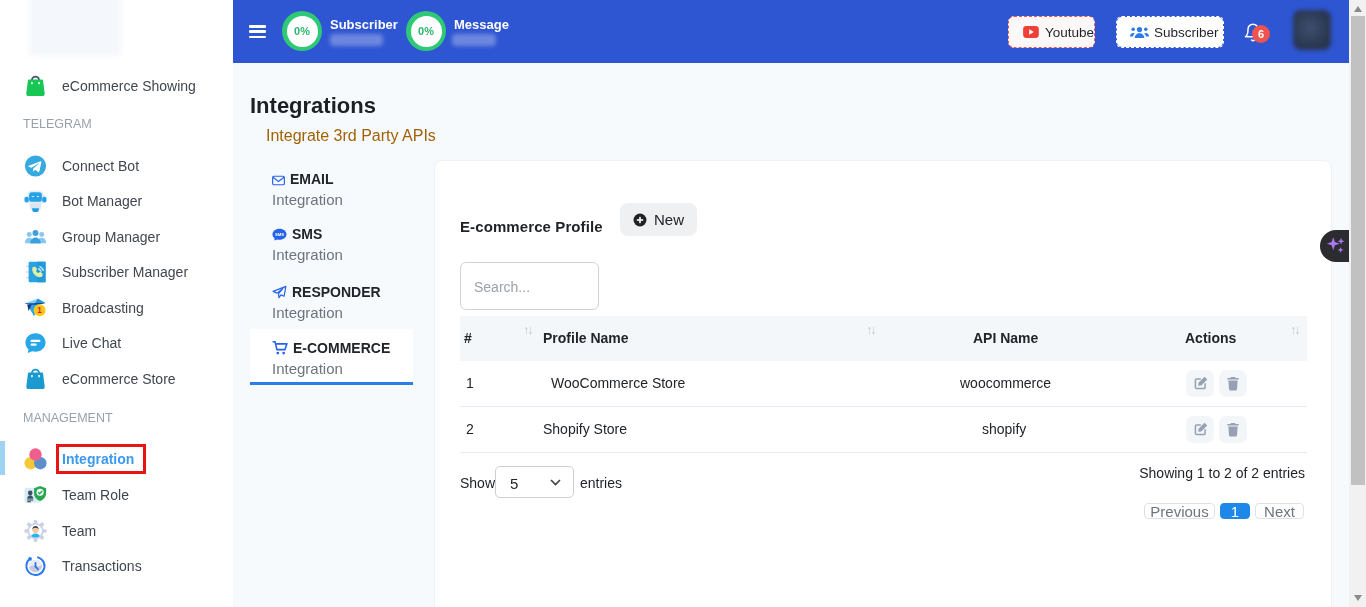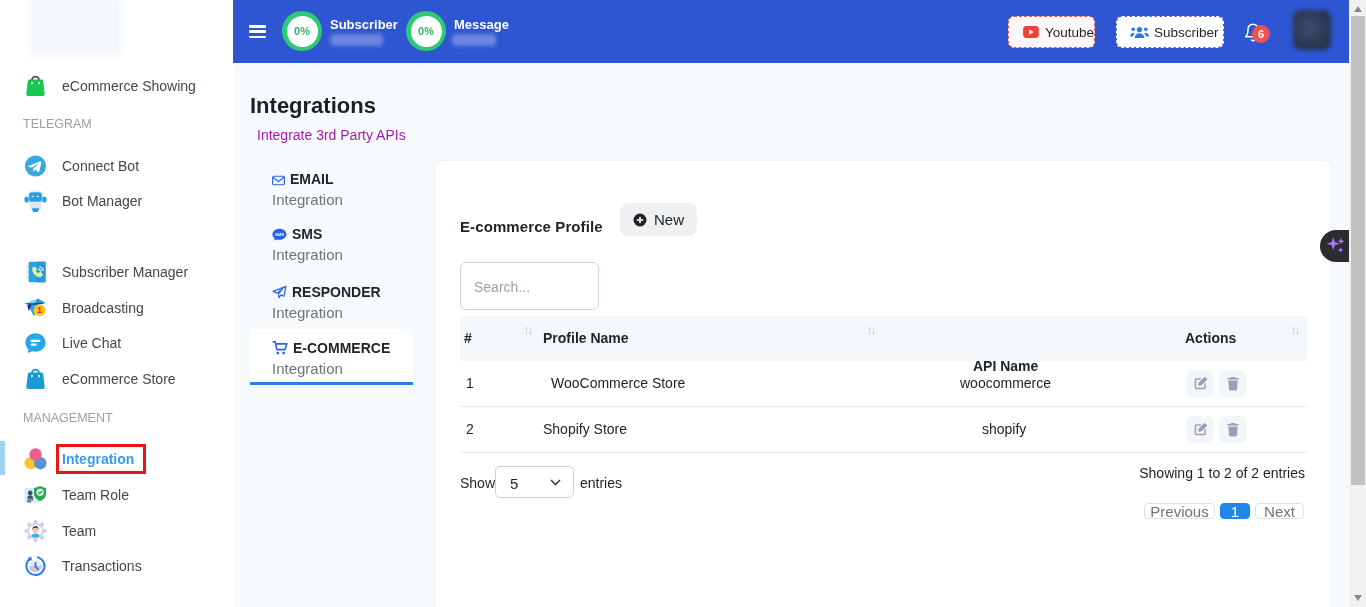--- a/index.html
+++ b/index.html
@@ -32,21 +32,21 @@
 
 #sbar { position:absolute; left:1349px; top:0; width:17px; height:607px; background:#f1f1f1; z-index:9; }
 #sbar .thumb { position:absolute; left:1.5px; top:16px; width:14px; height:469px; background:#c1c1c1; }
 #sbar .arr { position:absolute; left:4.5px; width:0; height:0; }
 #sbar .up { top:6px; border-left:4px solid transparent; border-right:4px solid transparent; border-bottom:6px solid #8a8a8a; }
 #sbar .dn { top:595px; border-left:4px solid transparent; border-right:4px solid transparent; border-top:6px solid #8a8a8a; }
 
 
 #content { position:absolute; left:233px; top:63px; width:1116px; height:544px; background:#f7fafd; }
 #pagetitle { position:absolute; left:17px; top:30px; font-size:22px; font-weight:bold; color:#1c2024; }
-#pagesub { position:absolute; left:24px; top:64px; font-size:14px; color:#a21caf; }
+#pagesub { position:absolute; left:33px; top:64px; font-size:16px; color:#a16207; }
 
 
 .navitem { position:absolute; left:17px; width:163px; }
 .navitem .t { position:absolute; left:22px; top:0; font-size:14px; font-weight:bold; color:#212529; white-space:nowrap; }
 .navitem .t svg { vertical-align:-2px; margin-right:5px; }
 .navitem .s { position:absolute; left:22px; top:20px; font-size:15px; color:#6c757d; }
 #nav-active-bg { position:absolute; left:17px; top:266px; width:163px; height:53px; background:#fff; }
 #nav-underline { position:absolute; left:17px; top:319px; width:163px; height:3px; background:#2b7de9; }
 
 
@@ -152,20 +152,35 @@
         <rect x="2.5" y="1" width="19" height="15.5" rx="6.5" fill="#e6edf4"></rect>
         <rect x="0.5" y="7.5" width="4.5" height="6" rx="2" fill="#27a2e8"></rect>
         <rect x="19" y="7.5" width="4.5" height="6" rx="2" fill="#27a2e8"></rect>
         <rect x="5.3" y="2.8" width="13.4" height="10" rx="3" fill="#27a2e8"></rect>
         <path d="M8.2 7.3c.5-.8 1.5-.8 2-.1l.4.6h-2.8z" fill="#fff"></path>
         <path d="M13.4 7.3c.5-.8 1.5-.8 2-.1l.4.6H13z" fill="#fff"></path>
         <rect x="6" y="14" width="12" height="7.5" rx="3.2" fill="#dde5ee"></rect>
         <path d="M8.5 19.5h7v1a3 3 0 0 1-3 3h-1a3 3 0 0 1-3-3z" fill="#1d9de6"></path>
       </svg>
     <span class="lb">Bot Manager</span>
+  </div>
+  <div class="sitem" style="top:219px;">
+    <svg class="ic" viewBox="0 0 24 24">
+        <g fill="#85c9f2">
+          <circle cx="5.5" cy="9.3" r="2.6"></circle>
+          <path d="M1 17.3c0-2.5 2-4.5 4.5-4.5s4.5 2 4.5 4.5v1.2H1z"></path>
+          <circle cx="18.5" cy="9.3" r="2.6"></circle>
+          <path d="M14 17.3c0-2.5 2-4.5 4.5-4.5s4.5 2 4.5 4.5v1.2H14z"></path>
+        </g>
+        <g fill="#3f9fdc">
+          <circle cx="12" cy="7.8" r="3.1"></circle>
+          <path d="M6.6 18c0-3 2.4-5.4 5.4-5.4s5.4 2.4 5.4 5.4v.9H6.6z"></path>
+        </g>
+      </svg>
+    <span class="lb">Group Manager</span>
   </div>
   <div class="sitem" style="top:254px;">
     <svg class="ic" viewBox="0 0 24 24">
         <g stroke="#d7dde2" stroke-width="1.5">
           <line x1="2" y1="6" x2="6" y2="6"></line>
           <line x1="2" y1="12" x2="6" y2="12"></line>
           <line x1="2" y1="18" x2="6" y2="18"></line>
         </g>
         <rect x="4.8" y="1.2" width="17.7" height="21.6" rx="1.4" fill="#29a3e2"></rect>
         <rect x="13.6" y="1.2" width="8.9" height="21.6" fill="#249ad9"></rect>
@@ -320,21 +335,21 @@
     </div>
     <div id="search">
         <span>Search...</span>
       </div>
 
     <div id="thead">
       <span class="th" style="left:4px;">#</span>
       <span class="sort" style="left:63px;">↑↓</span>
       <span class="th" style="left:83px;">Profile Name</span>
       <span class="sort" style="left:406px;">↑↓</span>
-      <span class="th" style="left:513px;margin-top:28px;">API Name</span>
+      <span class="th" style="left:513px;">API Name</span>
       <span class="th" style="left:725px;">Actions</span>
       <span class="sort" style="left:830px;">↑↓</span>
     </div>
     <div class="trow" style="top:200px;">
       <span class="td" style="left:6px;">1</span>
       <span class="td" style="left:91px;">WooCommerce Store</span>
       <span class="td" style="left:500px;">woocommerce</span>
       <div class="abtn" style="left:726px;">
           <svg width="15" height="15" viewBox="0 0 18 18" fill="#98a0b3">
             <path d="M2 4.8c0-1.2 1-2.2 2.2-2.2h5.2v1.8H4.2c-.2 0-.4.2-.4.4v9c0 .2.2.4.4.4h9c.2 0 .4-.2.4-.4V8.6h1.8v5.2c0 1.2-1 2.2-2.2 2.2h-9A2.2 2.2 0 0 1 2 13.8z"></path>

